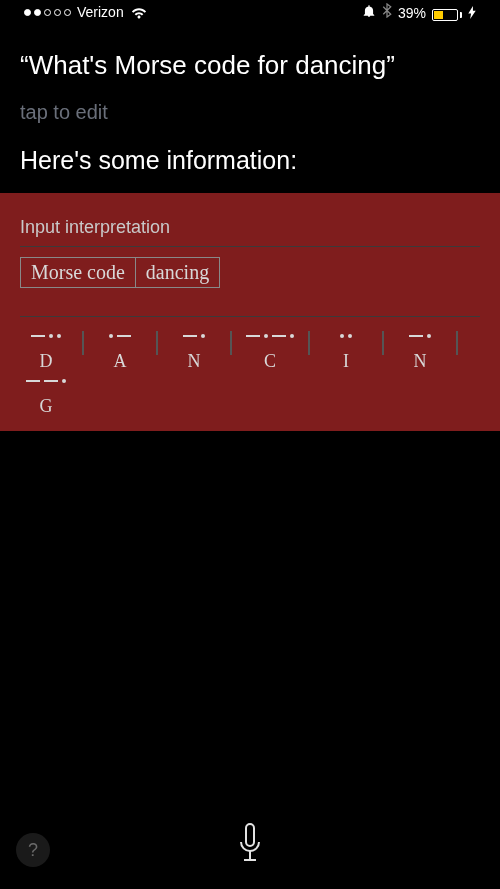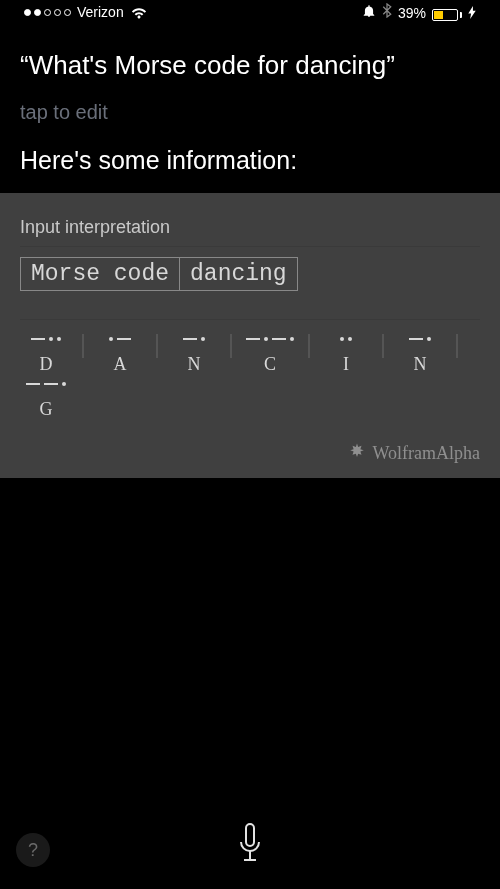--- a/index.html
+++ b/index.html
@@ -18,26 +18,26 @@
   .battery-cap { width: 2px; height: 6px; background: #fff; border-radius: 0 1px 1px 0; }
   .bolt { font-size: 11px; }
 
   .query-block { padding: 26px 20px 0 20px; }
   .query-text { font-size: 26px; color: #fff; line-height: 1.2; }
   .quote { color: #fff; }
   .tap-edit { color: #6a6f7a; font-size: 20px; margin-top: 20px; }
 
   .response-heading { font-size: 25px; font-weight: 400; padding: 22px 20px 18px 20px; color: #fff; }
 
-  .wolfram-card { background: #404040; padding: 24px 20px 14px 20px; font-family: Georgia, "Times New Roman", serif; color: #d8d8d8; }
+  .wolfram-card { background: #7f1d1d; padding: 24px 20px 14px 20px; font-family: Georgia, "Times New Roman", serif; color: #d8d8d8; }
   .section-title { font-size: 18px; font-weight: 400; margin-bottom: 8px; color: #c9c9c9; font-family: -apple-system, Arial, sans-serif; }
   .section-divider { border: none; border-top: 1px solid #3a3a3a; margin: 0 0 10px 0; }
 
   .input-table { border-collapse: collapse; margin-bottom: 28px; }
-  .input-table td { border: 1px solid #888; padding: 3px 10px; font-size: 23px; font-family: Liberation Mono, monospace; }
+  .input-table td { border: 1px solid #888; padding: 3px 10px; font-size: 20px; }
 
   .morse-wrap { display: flex; flex-wrap: wrap; align-items: flex-start; margin-top: 4px; }
   .morse-char { display: flex; flex-direction: column; align-items: center; min-width: 52px; padding: 0 4px; }
   .morse-code-line { display: flex; align-items: center; gap: 4px; height: 18px; }
   .dash { display: inline-block; width: 14px; height: 2px; background: #d8d8d8; }
   .dotm { display: inline-block; width: 4px; height: 4px; border-radius: 50%; background: #d8d8d8; }
   .morse-letter { font-size: 18px; margin-top: 6px; color: #d8d8d8; }
   .morse-sep { width: 2px; height: 24px; background: #555; margin: 4px 10px 0 10px; }
 
   .wolfram-brand { text-align: right; margin-top: 22px; color: #8f8f8f; font-family: Georgia, serif; font-size: 18px; display: flex; justify-content: flex-end; align-items: center; gap: 6px; }
@@ -169,28 +169,20 @@
       <div class="morse-char">
         <div class="morse-code-line">
           <span class="dash"></span>
           <span class="dash"></span>
           <span class="dotm"></span>
         </div>
         <div class="morse-letter">G</div>
       </div>
     </div>
 
-  <div class="wolfram-brand">
-    <span class="star">
-      <svg width="18" height="18" viewBox="0 0 24 24">
-          <path fill="#8f8f8f" d="M12 2l1.5 4.5L18 5l-1.5 4.5L21 11l-4.5 1.5L18 17l-4.5-1.5L12 20l-1.5-4.5L6 17l1.5-4.5L3 11l4.5-1.5L6 5l4.5 1.5z"></path>
-        </svg>
-    </span>
-    <span>WolframAlpha</span>
-  </div>
 </div>
 
 <div class="bottom-bar">
   <div class="help-btn">
     <span>?</span>
   </div>
   <div class="mic-btn">
     <svg width="28" height="44" viewBox="0 0 28 44">
       <rect x="10" y="2" width="8" height="22" rx="4" fill="none" stroke="#e3e3e3" stroke-width="2"></rect>
       <path d="M5 20c0 5 4 9 9 9s9-4 9-9" fill="none" stroke="#e3e3e3" stroke-width="2"></path>

